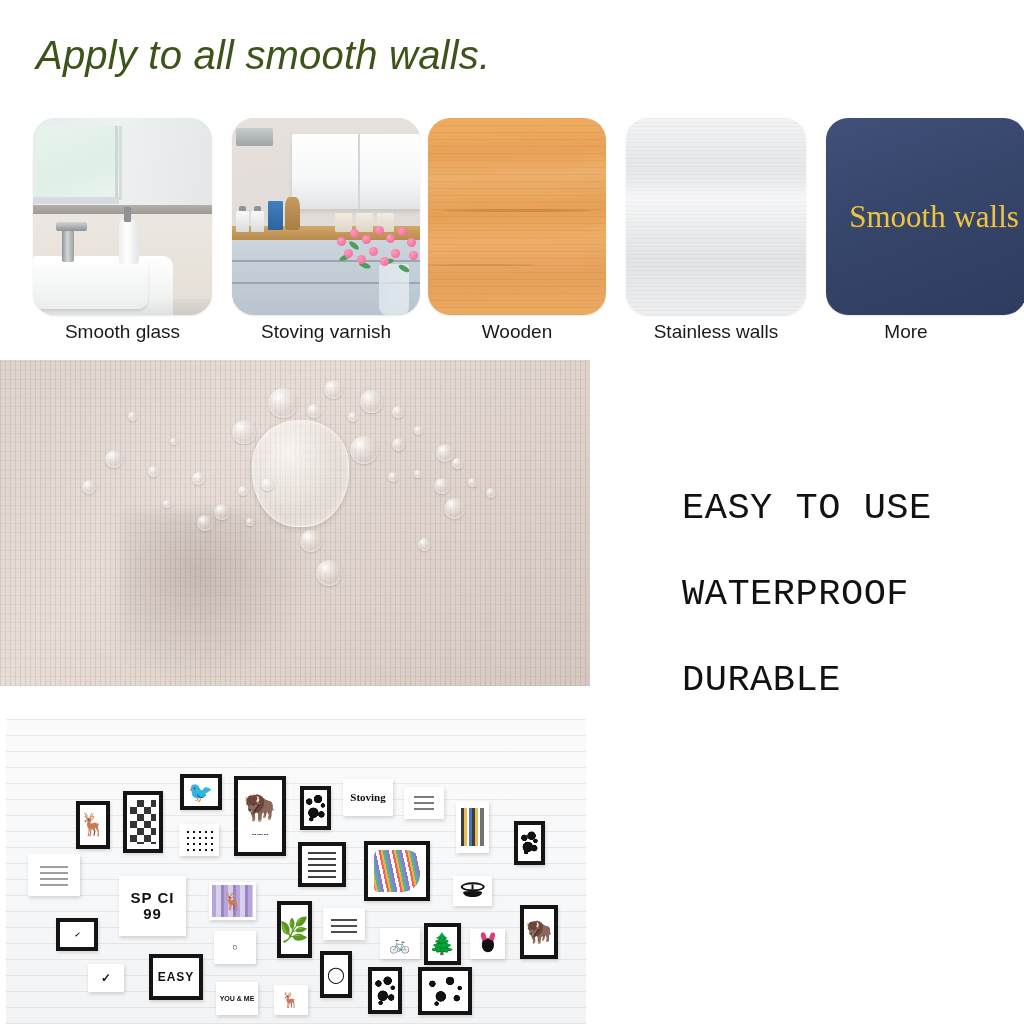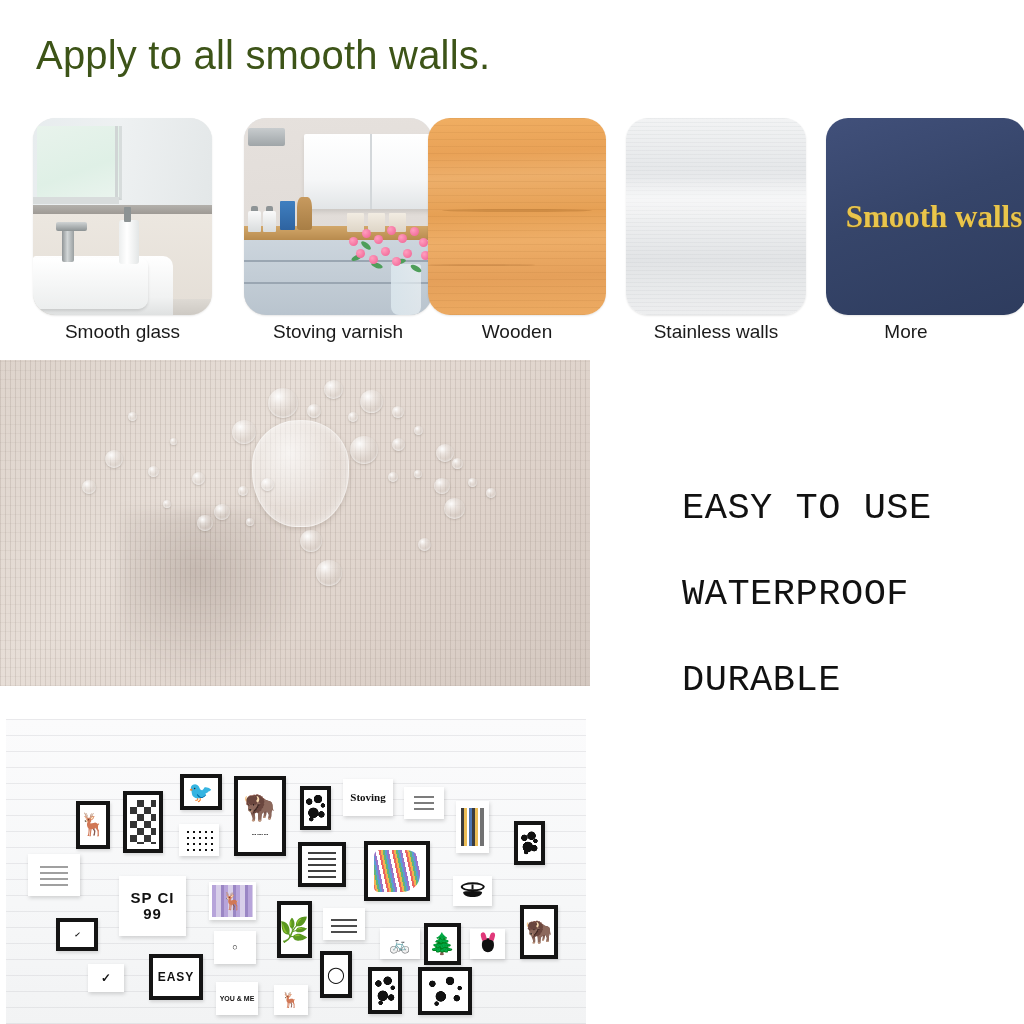--- a/index.html
+++ b/index.html
@@ -16,20 +16,21 @@
 
   
   .headline {
     position: absolute;
     left: 36px; top: 33px;
     font-size: 40px;
     font-weight: 400;
     color: #3d5418;
     letter-spacing: 0.2px;
     white-space: nowrap;
+    font-style: italic;
   }
 
   
   .tile-row { position: absolute; left: 0; top: 118px; width: 1024px; height: 240px; }
   .tile-cell { position: absolute; top: 0; }
   .tile {
     width: 100%; height: 197px;
     border-radius: 22px;
     overflow: hidden;
     position: relative;
@@ -130,21 +131,21 @@
   .t-steel .sheen { position:absolute; left:0; top:30%; width:100%; height:22%;
       background:linear-gradient(180deg,rgba(255,255,255,0),rgba(255,255,255,.55),rgba(255,255,255,0)); }
 
   
   .t-navy {
     background: linear-gradient(160deg,#41507a 0%,#36456a 45%,#2e3c5e 100%);
     display:flex; align-items:center; justify-content:center;
   }
   .t-navy .gold {
     font-family:"Liberation Serif", serif;
-    font-weight:700;
+    font-weight:400;
     font-size:31px;
     color:#e9c54b;
     text-shadow: 0 1px 0 rgba(120,90,10,.55);
     white-space:nowrap;
     transform: translateX(8px);
   }
 
   
   .hook-photo {
     position:absolute; left:0; top:360px; width:590px; height:326px;
@@ -316,21 +317,21 @@
       <div class="counter"></div>
       <div class="basin"></div>
       <div class="faucet-b"></div>
       <div class="faucet-s"></div>
       <div class="soap"></div>
       <div class="soap-top"></div>
     </div>
     <div class="tile-label">Smooth glass</div>
   </div>
 
-  <div class="tile-cell" style="left:244px; width:188px;">
+  <div class="tile-cell" style="left:232px; width:188px;">
     <div class="tile t-kit">
       <div class="kwall"></div>
       <div class="hood"></div>
       <div class="cab-top"></div>
       <div class="cab-split"></div>
       <div class="counter"></div>
       <div class="bluebox"></div>
       <div class="board"></div>
       <div class="cann" style="left:2%;"></div>
       <div class="cann" style="left:10%;"></div>

